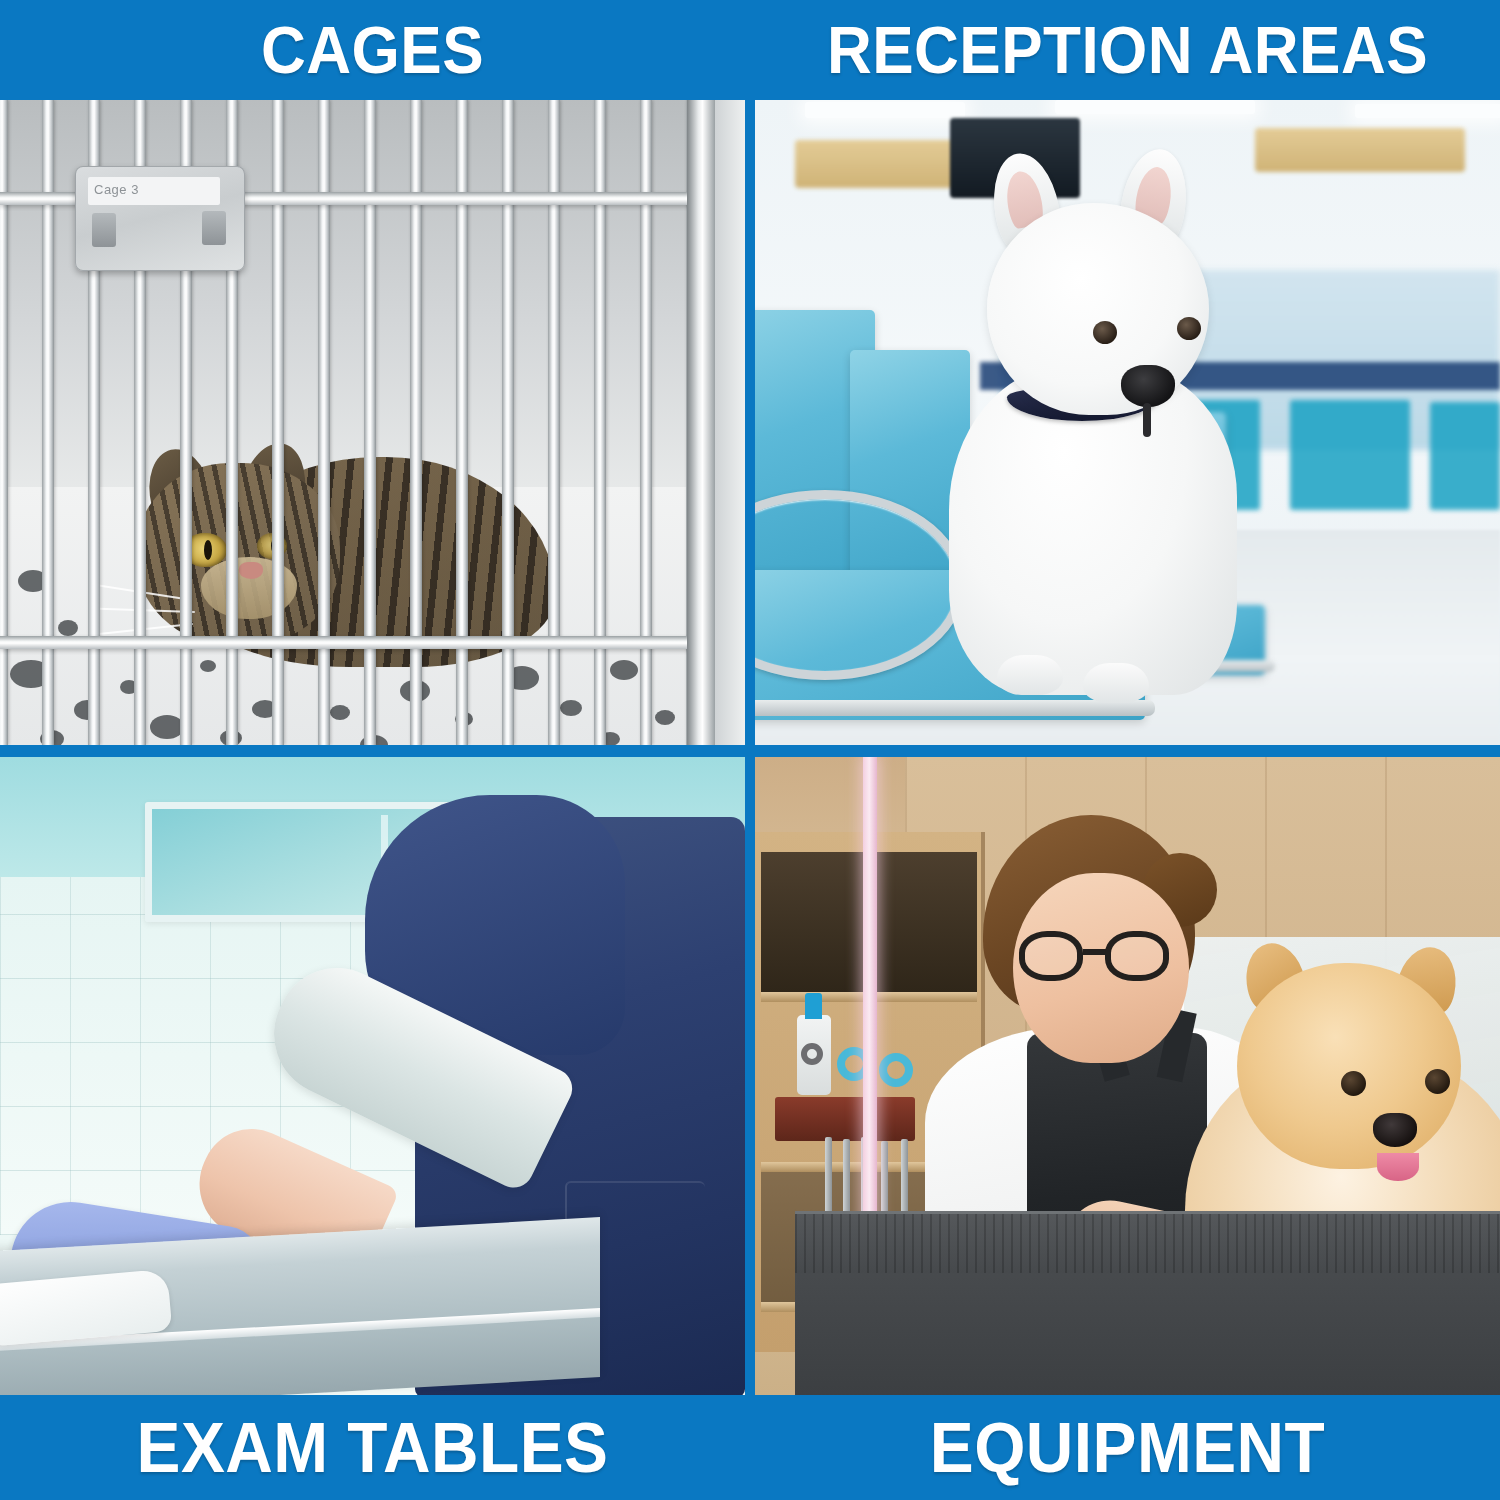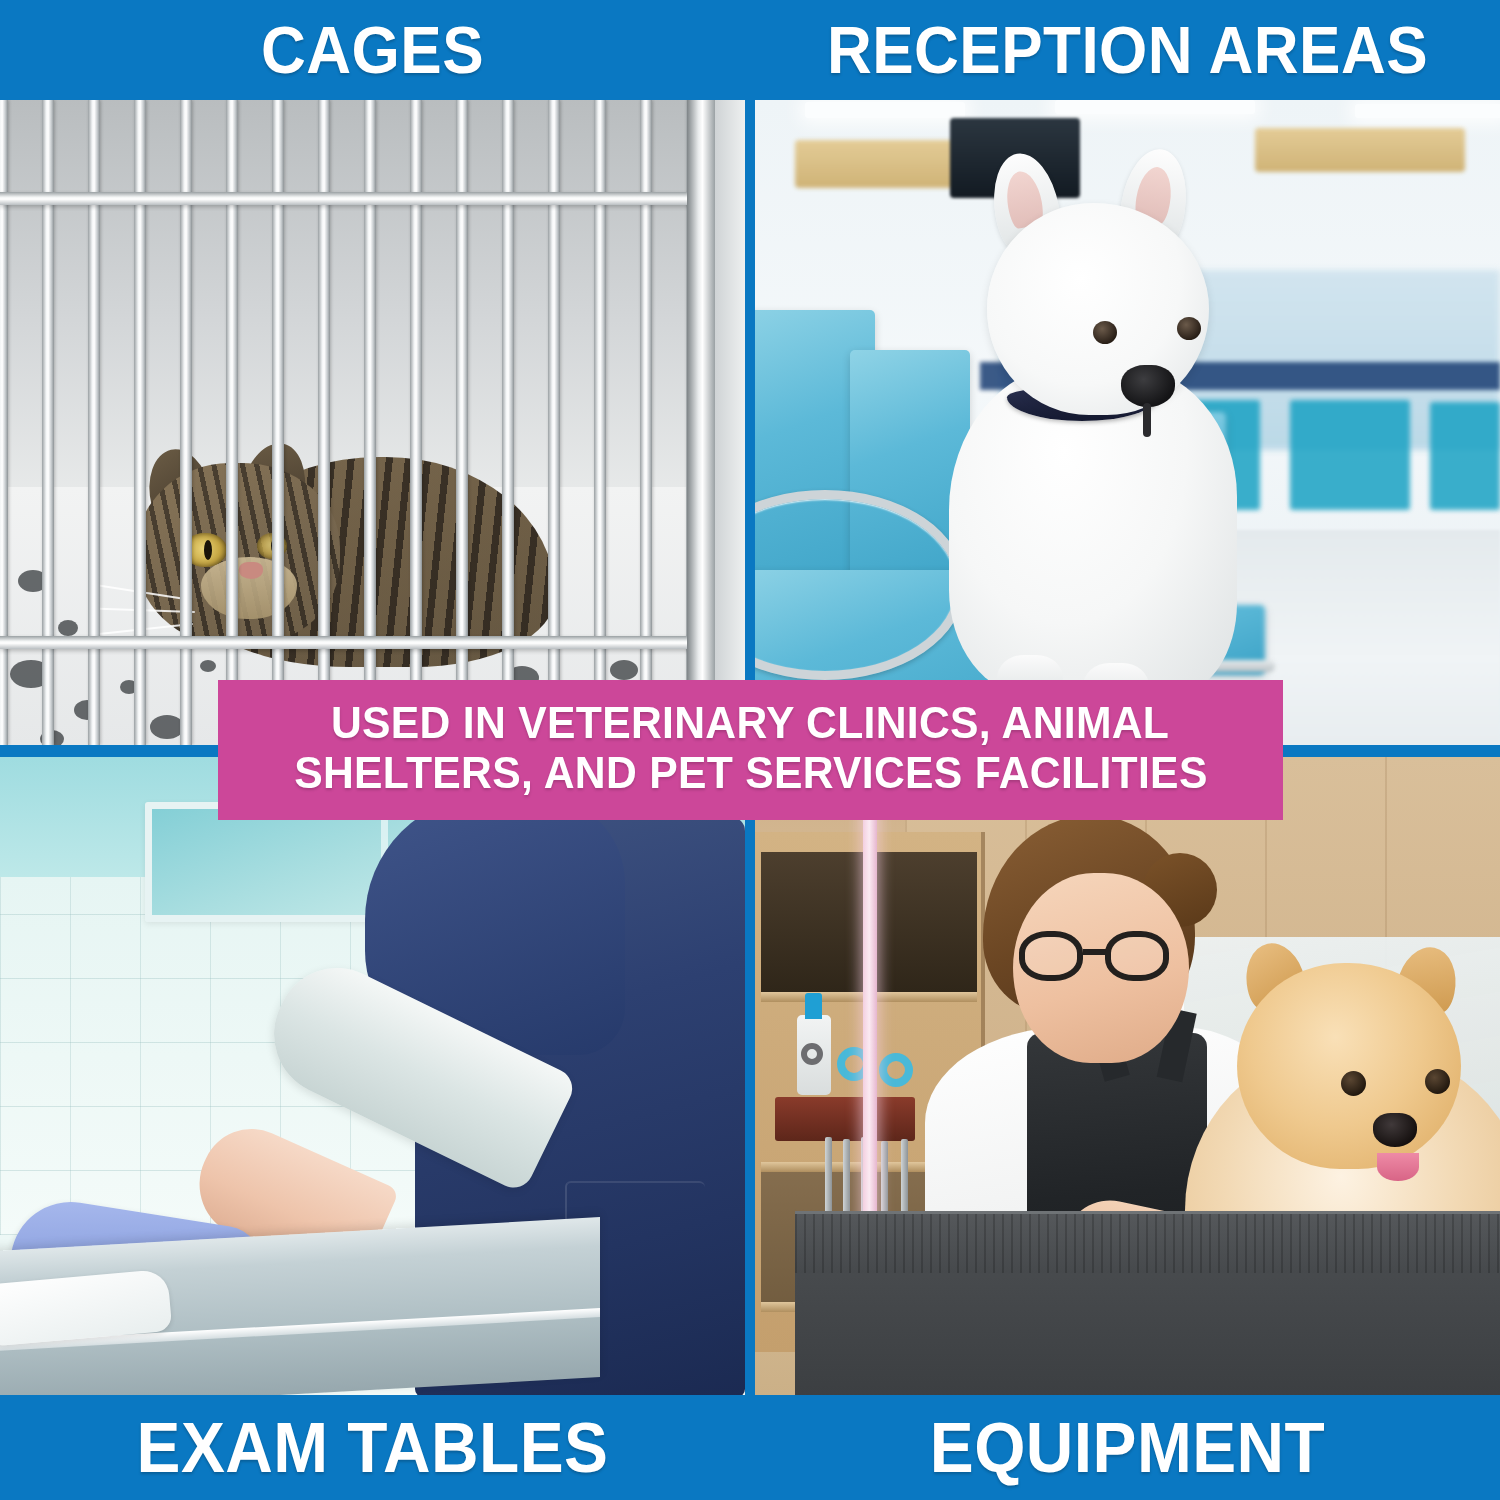--- a/index.html
+++ b/index.html
@@ -716,20 +716,26 @@
           <div class="bar" style="left: 548px;"></div>
           <div class="bar" style="left: 594px;"></div>
           <div class="bar" style="left: 640px;"></div>
           <div class="bar" style="left: 686px;"></div>
         </div>
       <div class="bar-h" style="top:92px;"></div>
       <div class="bar-h" style="bottom:96px;"></div>
       <div class="cage-frame-right"></div>
       <div class="cage-frame-far"></div>
 
+      <div class="cage-card">
+        <div class="cage-card-paper"></div>
+        <div class="cage-card-text">Cage 3</div>
+        <div class="clip l"></div>
+        <div class="clip r"></div>
+      </div>
     </div>
   </div>
 
   <div class="tile tile-tr">
     <div class="scene">
       <div class="recep-bg"></div>
 
       <div class="ceiling-light" style="left:50px;top:2px;width:160px;height:16px;"></div>
       <div class="ceiling-light" style="left:300px;top:0px;width:200px;height:14px;"></div>
       <div class="ceiling-light" style="left:600px;top:4px;width:150px;height:14px;"></div>
@@ -884,24 +890,20 @@
           <div class="pom-nose"></div>
           <div class="pom-tongue"></div>
         </div>
       </div>
 
       <div class="groom-table"></div>
       <div class="groom-table-top"></div>
     </div>
   </div>
 
-  <div class="banner">
-    <div class="banner-line">USED IN VETERINARY CLINICS, ANIMAL</div>
-    <div class="banner-line">SHELTERS, AND PET SERVICES FACILITIES</div>
-  </div>
 
   <div class="heading heading-bot col-left h-exam">
     <span>EXAM TABLES</span>
   </div>
   <div class="heading heading-bot col-right h-equipment">
     <span>EQUIPMENT</span>
   </div>
 
 </div>
 

